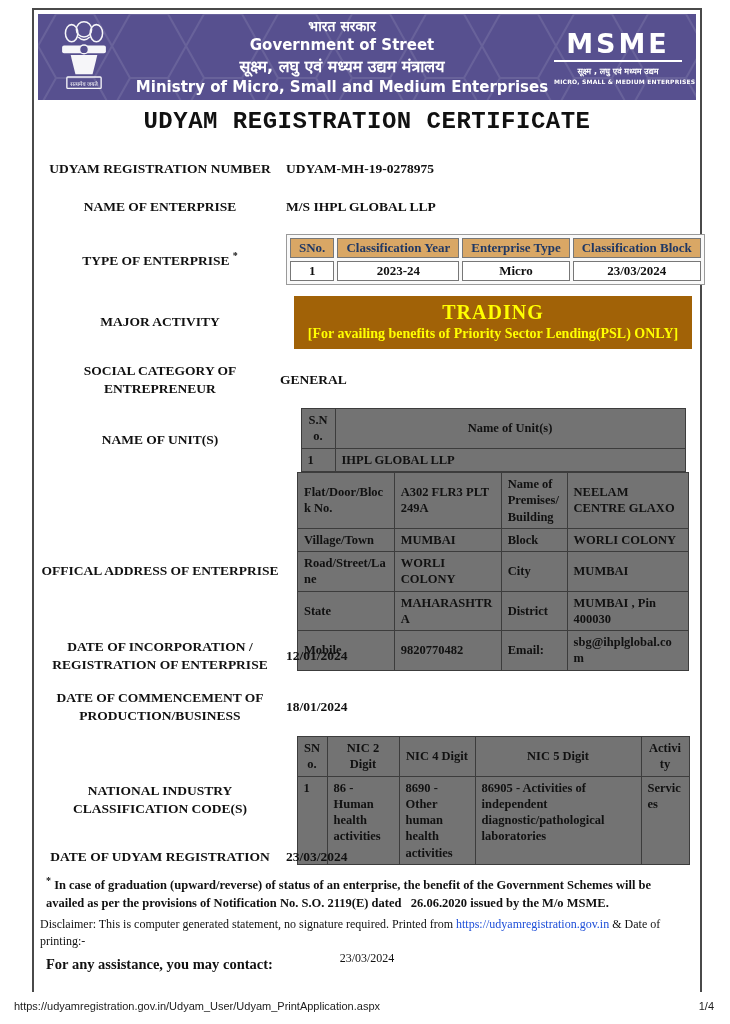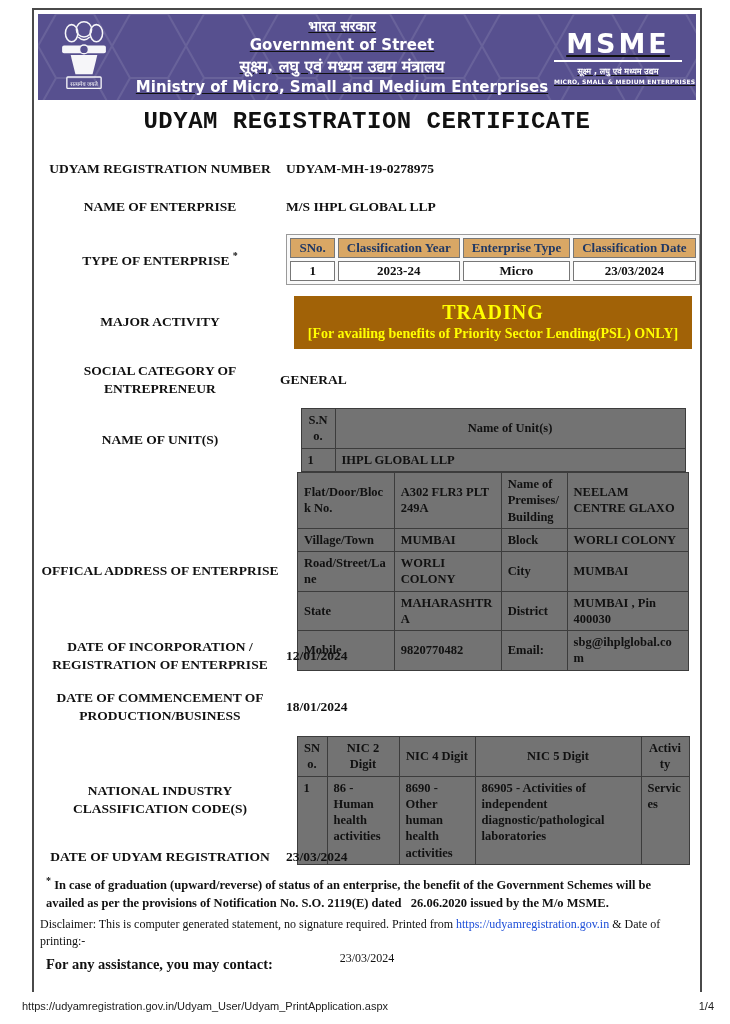--- a/index.html
+++ b/index.html
@@ -9,21 +9,21 @@
   }
   
   .cert{
     position:absolute;left:32px;top:8px;width:670px;height:984px;
     border:2px solid #4a4a4a;border-bottom:none;background:#fff;box-sizing:border-box;
   }
   .abs{position:absolute;left:0;right:0;}
   
   .banner{
     position:absolute;left:4px;right:4px;top:4px;height:86px;
-    background:#57508f;display:flex;align-items:center;overflow:hidden;text-decoration:underline;
+    background:#57508f;display:flex;align-items:center;overflow:hidden;
   }
   .hexbg{position:absolute;inset:0;width:100%;height:100%;}
   .banner-left{position:relative;width:92px;display:flex;justify-content:center;align-items:center;}
   .banner-center{position:relative;flex:1;text-align:center;color:#fff;
     font-family:"DejaVu Sans", sans-serif;font-weight:bold;line-height:1.35;}
   .bc-hi1{font-size:14px;}
   .bc-en1{font-size:15px;}
   .bc-hi2{font-size:16px;}
   .bc-en2{font-size:15px;}
   .banner-right{position:relative;width:128px;margin-right:14px;text-align:center;color:#fff;
@@ -80,21 +80,21 @@
   table.nic col.n4{width:48px;}
   table.nic th{text-align:center;}
   table.nic td{vertical-align:top;}
   
   .footnote{top:864px;padding:0 10px 0 12px;font-size:12.5px;font-weight:bold;line-height:1.45;text-align:left;}
   .disclaimer{top:906px;padding:0 6px;font-size:12px;line-height:1.4;text-align:left;}
   .disclaimer .date-line{display:block;text-align:center;}
   a.redlink{color:#1d4ed8;text-decoration:none;}
   .assist{top:946px;padding-left:12px;font-size:14.5px;font-weight:bold;text-align:left;}
   
-  .pfoot{position:absolute;top:1000px;left:22px;right:16px;display:flex;justify-content:space-between;
+  .pfoot{position:absolute;top:1000px;left:14px;right:16px;display:flex;justify-content:space-between;
     font-family:"Liberation Sans", sans-serif;font-size:11px;color:#1c1c1c;}
 </style>
 </head>
 <body>
 
 <div class="cert">
 
   <div class="banner">
     <svg class="hexbg" xmlns="http://www.w3.org/2000/svg">
       <defs>
@@ -153,21 +153,21 @@
     <div class="lbl">
       <span>TYPE OF ENTERPRISE</span>&nbsp;<sup class="star">*</sup>
     </div>
     <div class="vwrap">
       <table class="typ">
         <tbody>
             <tr>
           <th>SNo.</th>
           <th>Classification Year</th>
           <th>Enterprise Type</th>
-          <th>Classification Date</th>
+          <th>Classification Block</th>
         </tr>
         <tr>
           <td>1</td>
           <td>2023-24</td>
           <td>Micro</td>
           <td>23/03/2024</td>
         </tr>
       </tbody>
         </table>
     </div>

